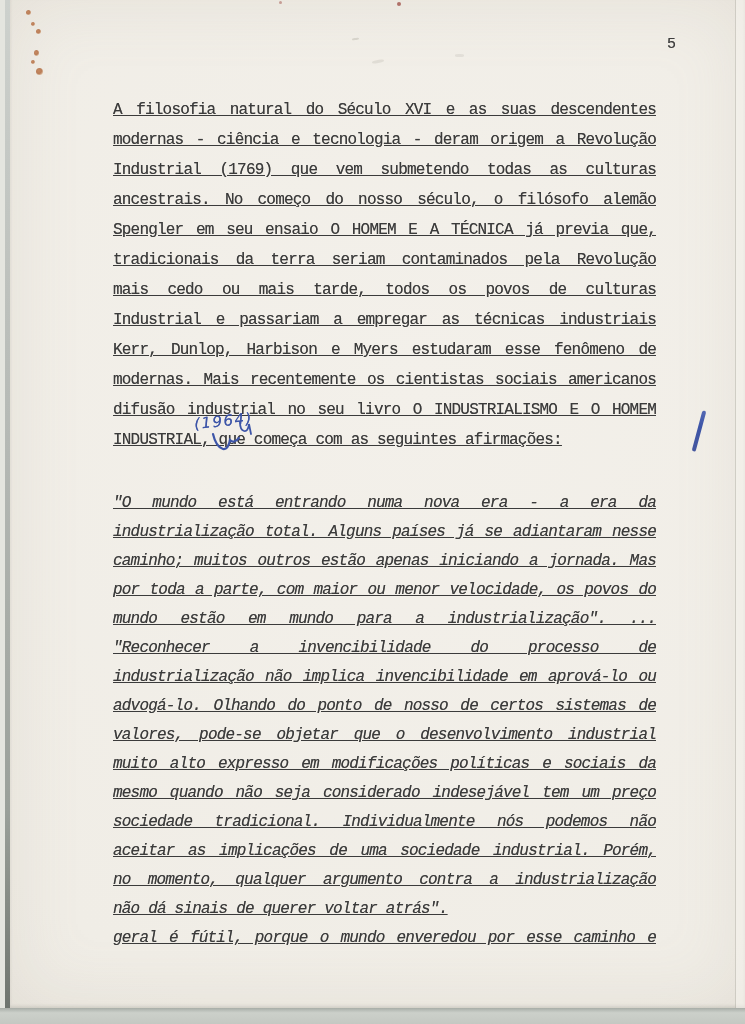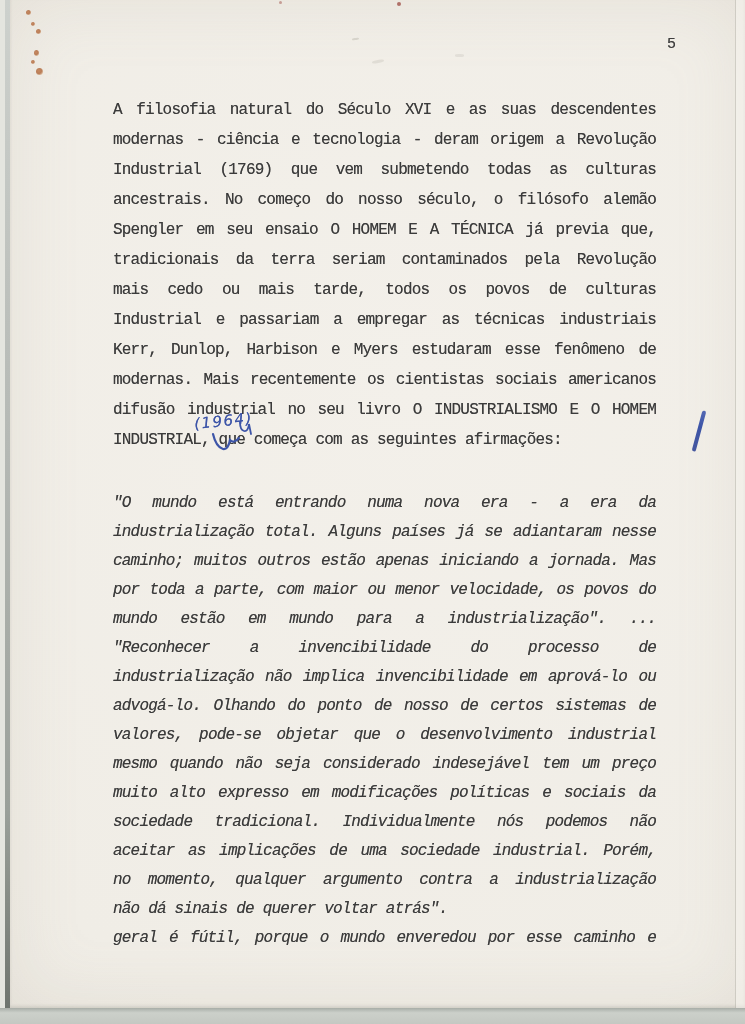--- a/index.html
+++ b/index.html
@@ -33,20 +33,21 @@
   .bottom-band{
     position:absolute;left:0;top:1008px;width:745px;height:16px;
     background:linear-gradient(to bottom,#a8ada7 0%,#ccd0ca 30%,#c4c8c2 100%);
   }
   
   .typed{
     position:absolute;left:113px;width:543px;
     font-family:"Liberation Mono","DejaVu Sans Mono",monospace;
     font-size:16px;letter-spacing:-0.8px;color:#3b3b3b;
     text-shadow:0 0 .5px rgba(59,59,59,.65);
+    text-decoration:underline;
   }
   .tline{
     height:var(--lh,30px);line-height:var(--lh,30px);
     text-align:justify;text-align-last:justify;
   }
   .tlast{text-align-last:left;}
   .para-main{top:95px;--lh:30px;}
   .para-quote{top:489px;--lh:29px;font-style:italic;}
   .page-number{
     position:absolute;left:657px;top:36px;
@@ -120,22 +121,22 @@
   <div class="typed para-quote" style="left:103px;">
       <div class="tline">"O mundo está entrando numa nova era - a era da</div>
       <div class="tline">industrialização total. Alguns países já se adiantaram nesse</div>
       <div class="tline">caminho; muitos outros estão apenas iniciando a jornada. Mas</div>
       <div class="tline">por toda a parte, com maior ou menor velocidade, os povos do</div>
       <div class="tline">mundo estão em mundo para a industrialização". ...</div>
       <div class="tline">"Reconhecer a invencibilidade do processo de</div>
       <div class="tline">industrialização não implica invencibilidade em aprová-lo ou</div>
       <div class="tline">advogá-lo. Olhando do ponto de nosso de certos sistemas de</div>
       <div class="tline">valores, pode-se objetar que o desenvolvimento industrial</div>
+      <div class="tline">muito alto expresso em modificações políticas e sociais da</div>
       <div class="tline">mesmo quando não seja considerado indesejável tem um preço</div>
-      <div class="tline">muito alto expresso em modificações políticas e sociais da</div>
       <div class="tline">sociedade tradicional. Individualmente nós podemos não</div>
       <div class="tline">aceitar as implicações de uma sociedade industrial. Porém,</div>
       <div class="tline">no momento, qualquer argumento contra a industrialização</div>
       <div class="tline tlast">não dá sinais de querer voltar atrás".</div>
       <div class="tline">geral é fútil, porque o mundo enveredou por esse caminho e</div>
     </div>
 
   <div class="annotation-year ink">(1964)</div>
   <svg class="mark-svg" style="left:228px;top:420px;" width="14" height="16">
     <path d="M2 2 q0 8 4 9 q4 1 5 -7 l2 10" fill="none" stroke="#3d55a8" stroke-width="1.8" stroke-linecap="round"></path>

